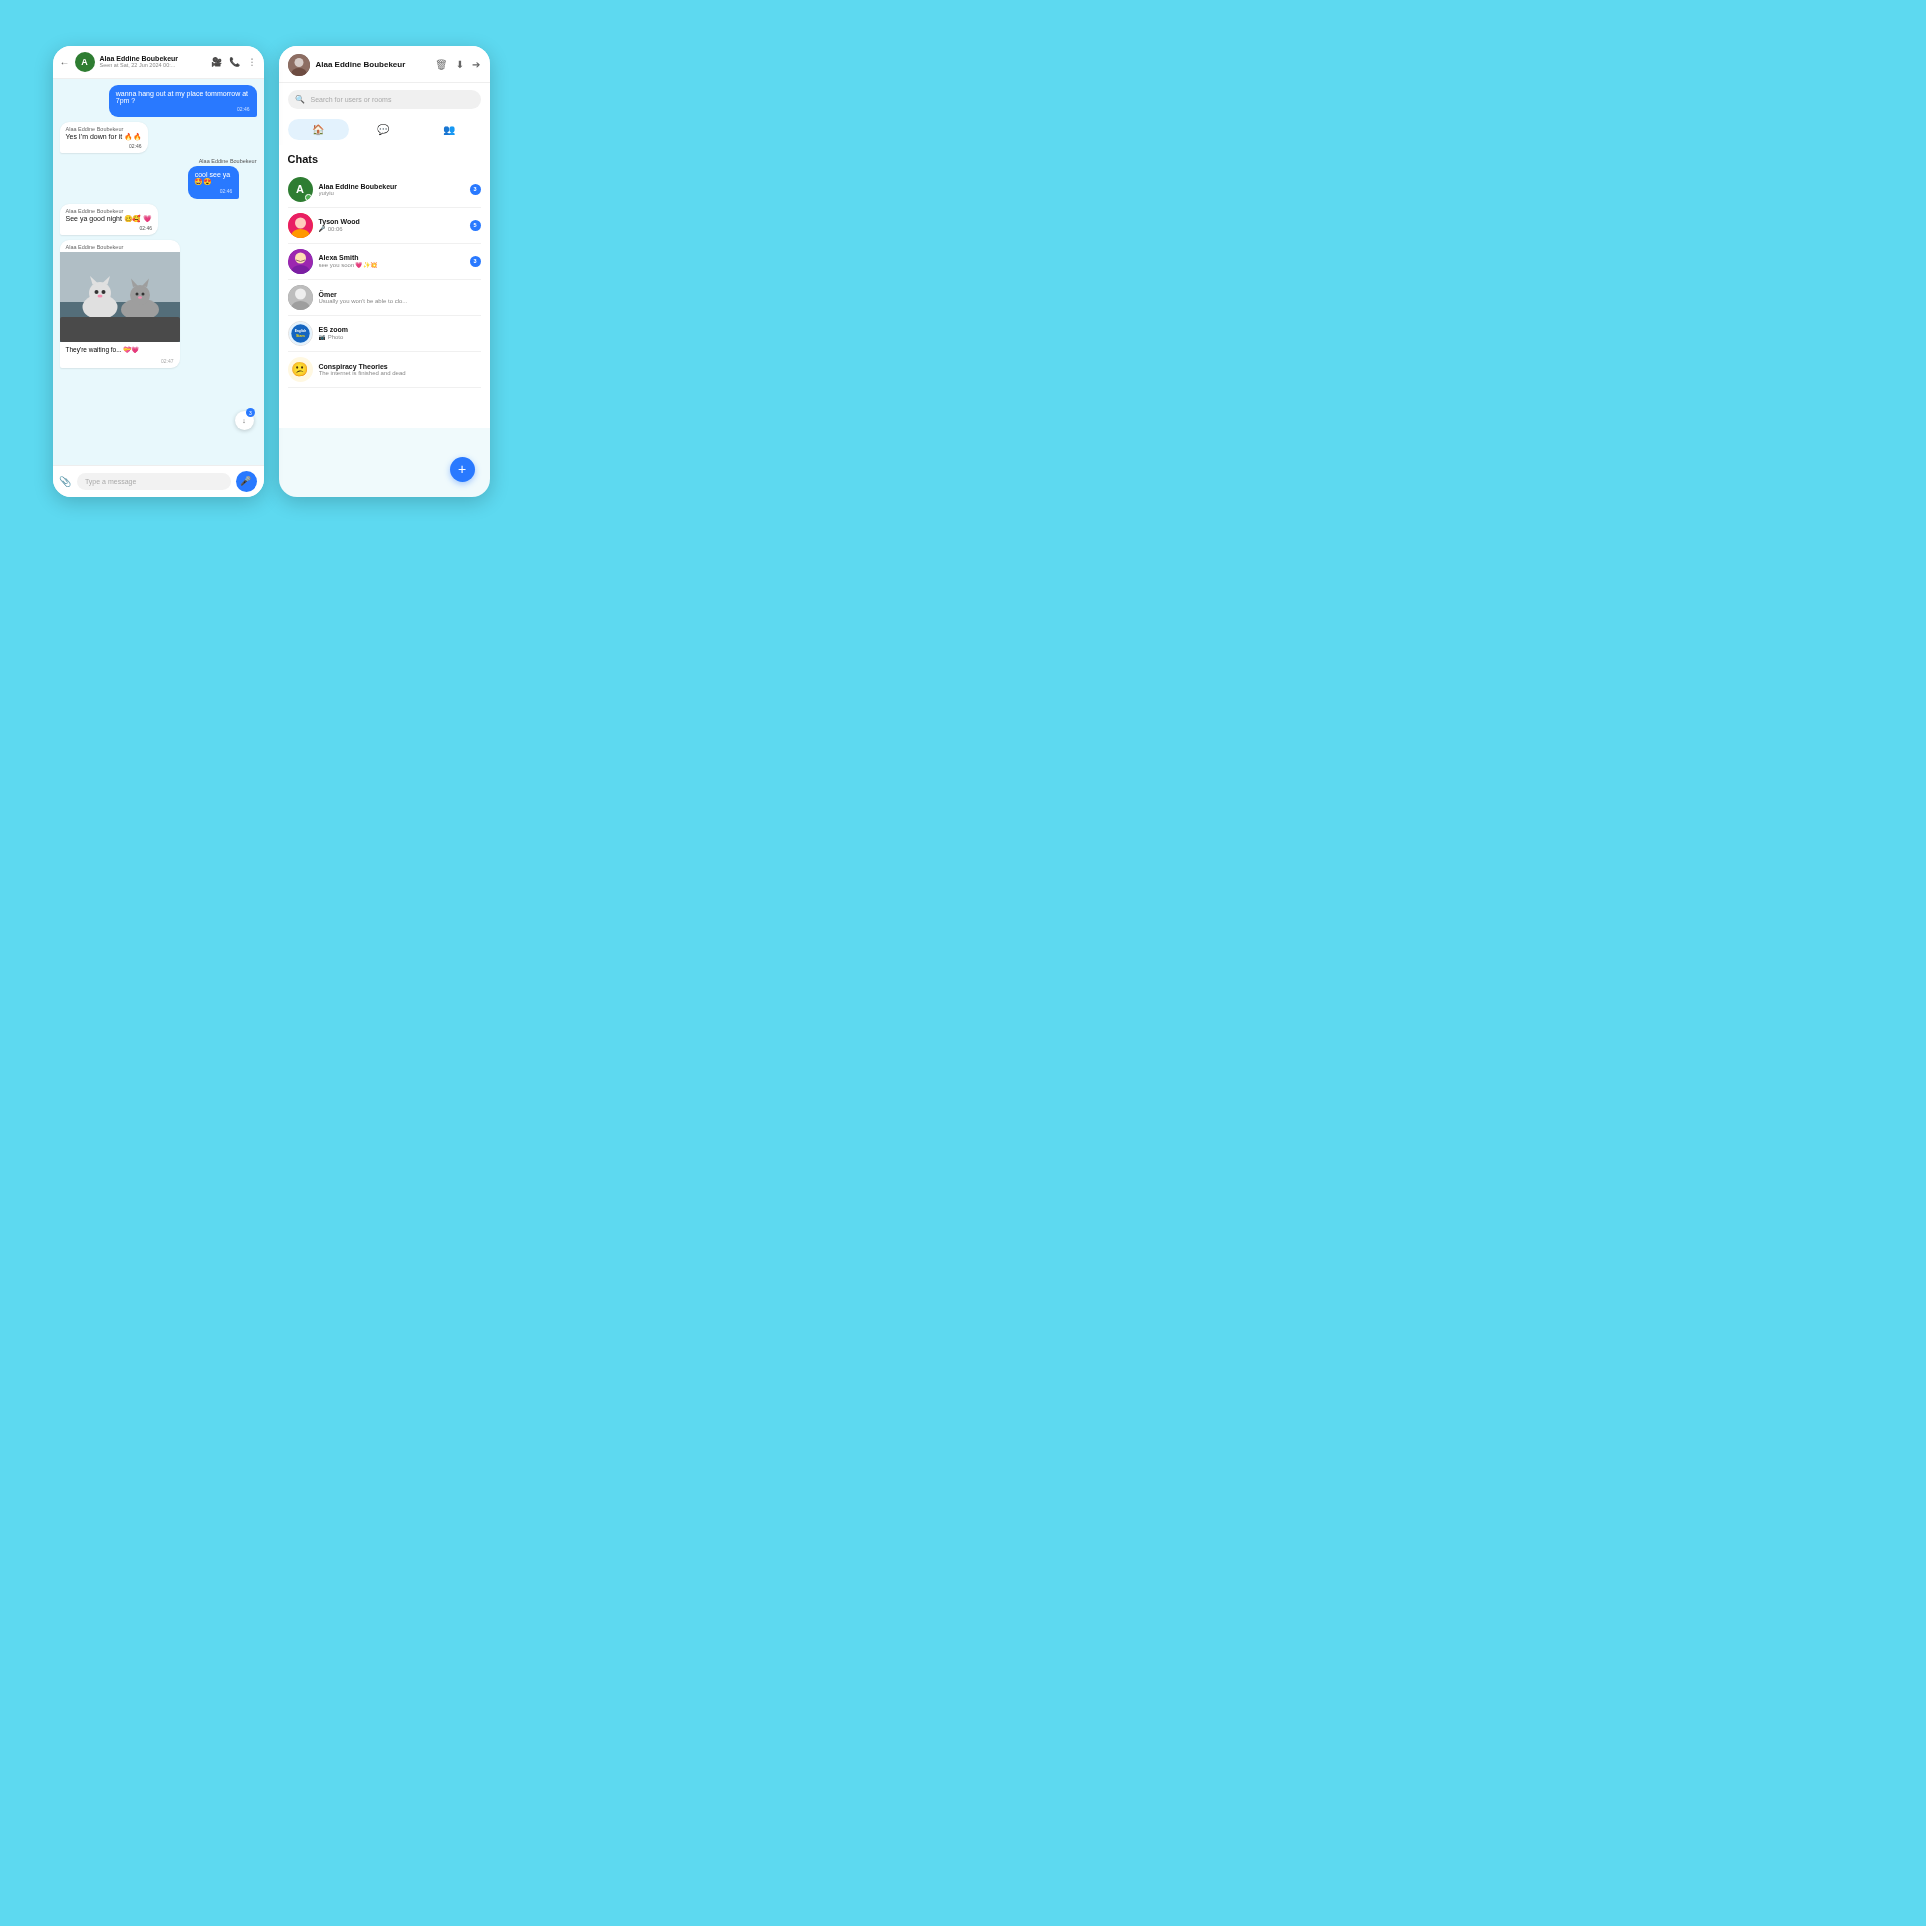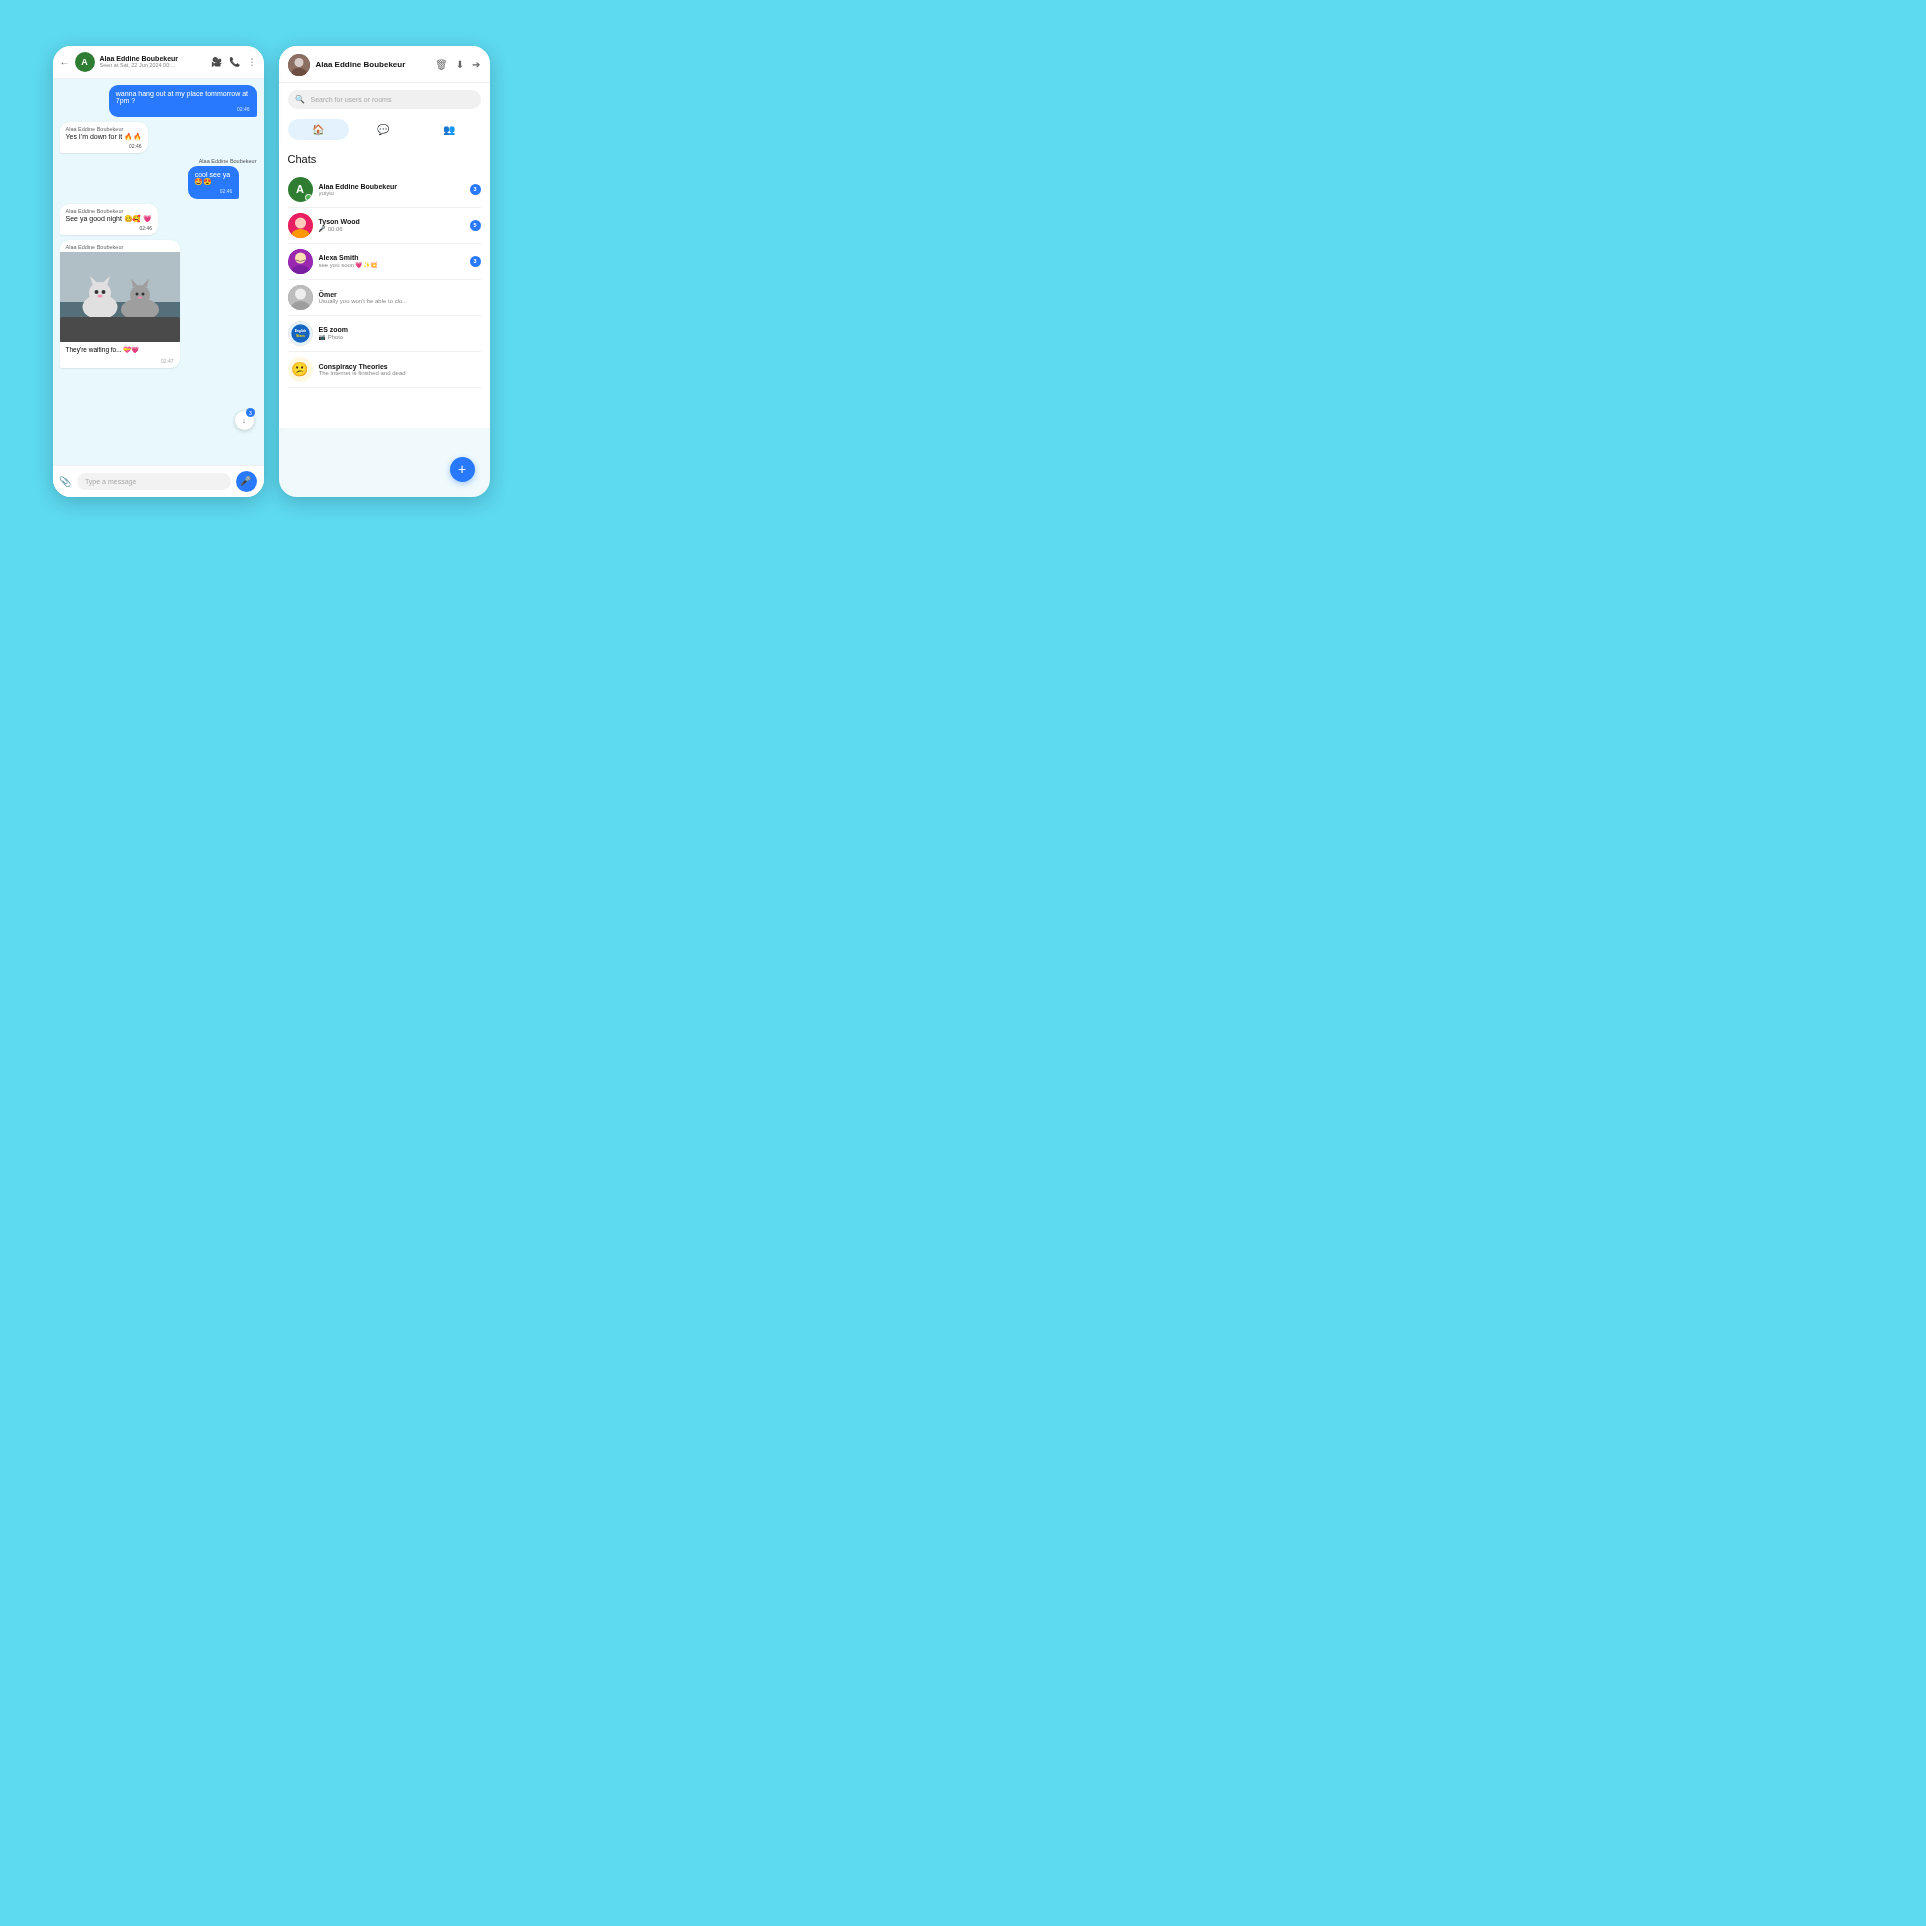--- a/index.html
+++ b/index.html
@@ -278,21 +278,21 @@
     }
 
     .chats-section {
       flex: 1;
       background: white;
       overflow-y: auto;
       padding: 8px 9px 40px;
     }
     .chats-title {
       font-size: 11px;
-      font-weight: 400;
+      font-weight: 700;
       color: #111;
       margin-bottom: 7px;
     }
 
     .chat-list-item {
       display: flex;
       align-items: center;
       gap: 6px;
       padding: 5px 0;
       border-bottom: 0.5px solid #f0f0f0;

